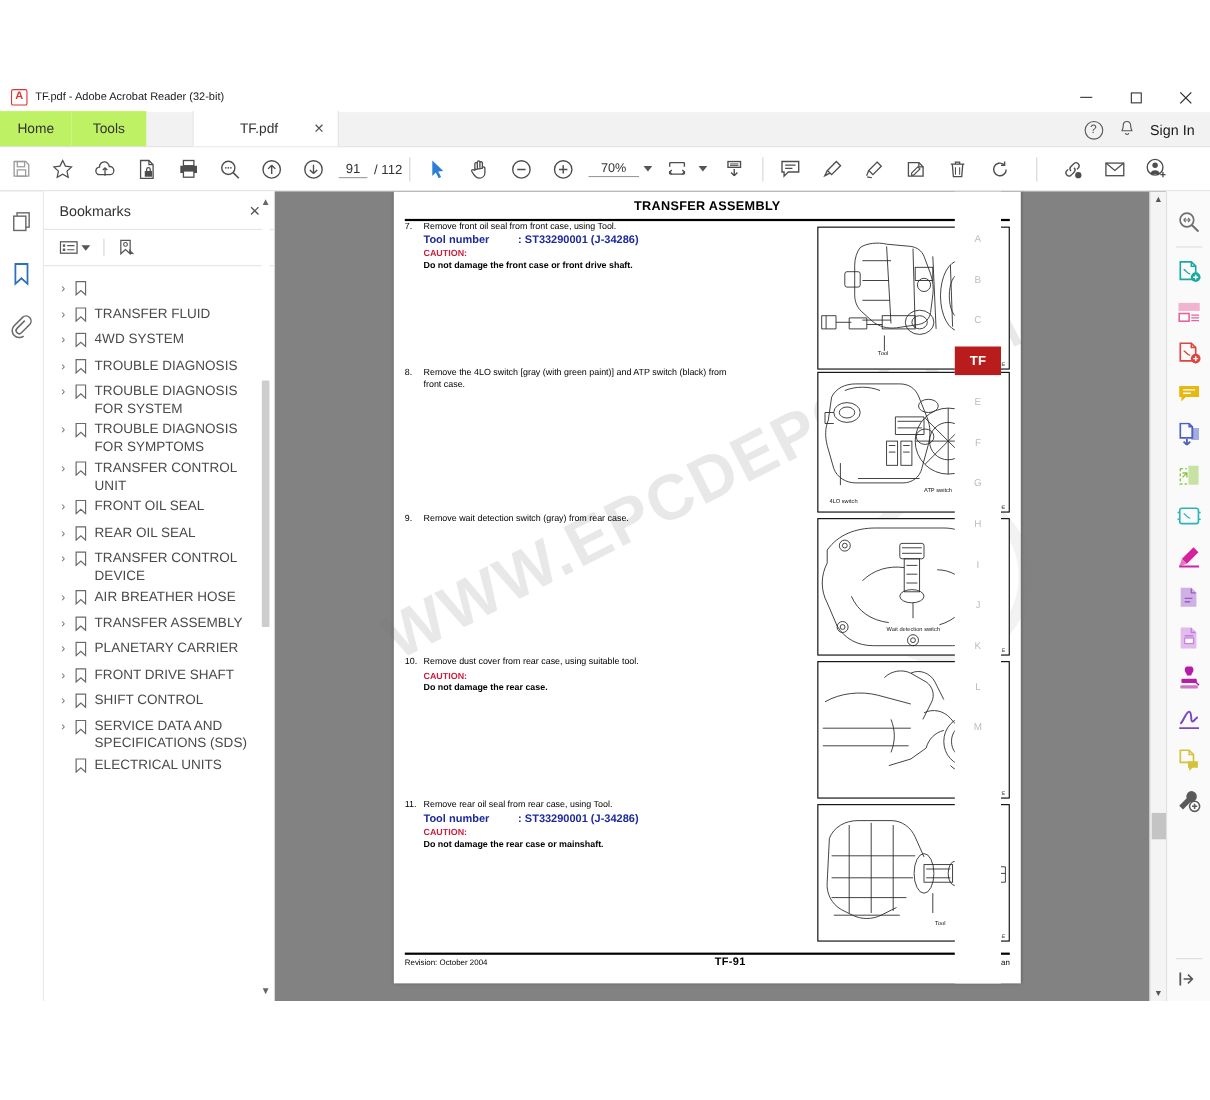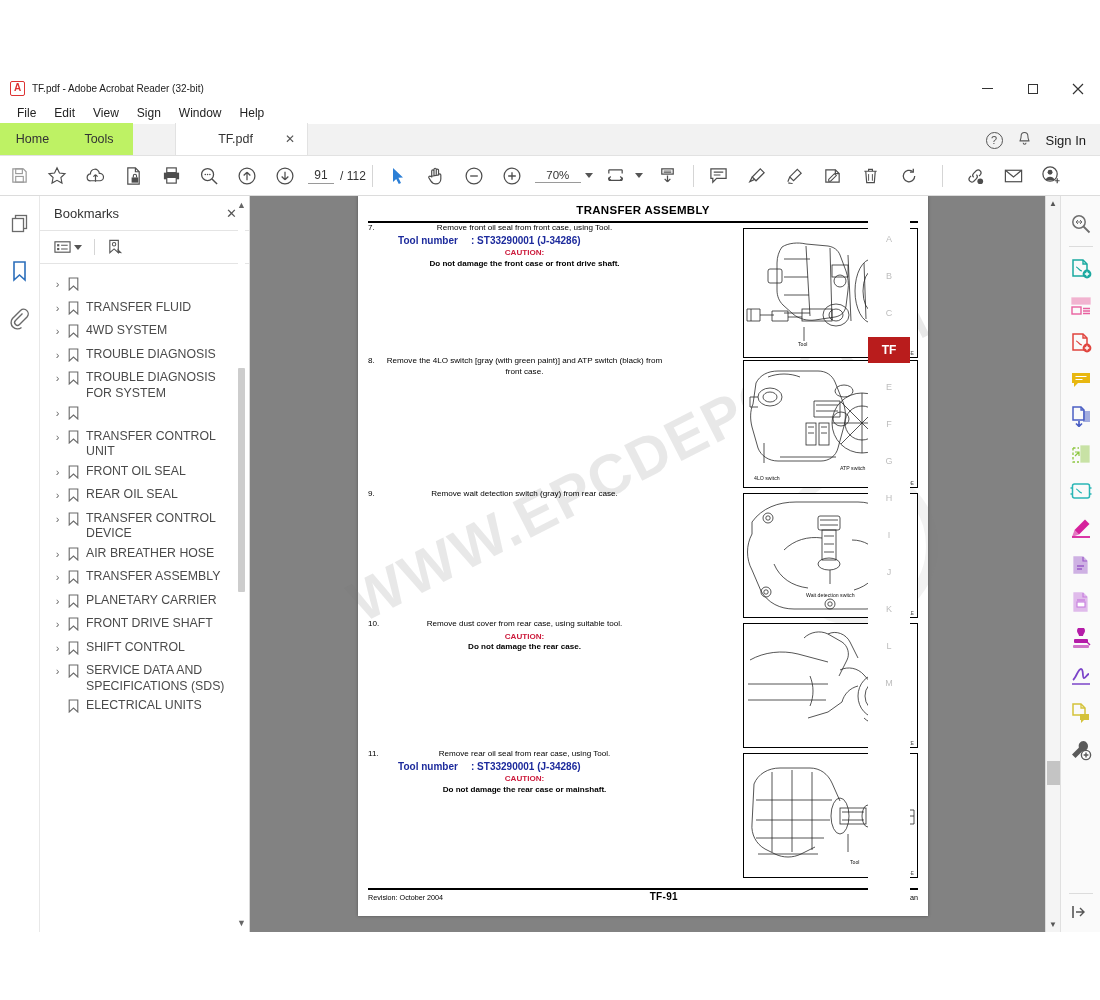--- a/index.html
+++ b/index.html
@@ -98,21 +98,21 @@
   
   .viewer { flex:1; background:#828282; position:relative; overflow:hidden; }
   .page { position:absolute; left:108px; top:0; width:570px; height:720px; background:#fff;
           box-shadow:0 0 3px rgba(0,0,0,.35); }
   .pg-header { text-align:center; font-size:11.5px; font-weight:bold; color:#000;
                letter-spacing:.3px; padding:8px 0 3px 0; }
   .pg-rule { height:2px; background:#000; margin:2px 10px 0 10px; }
   .pg-body { position:relative; padding:4px 10px 0 10px; }
   .step { position:relative; display:flex; font-size:8.1px; color:#000; line-height:10.5px; }
   .step .num { width:17px; flex:0 0 17px; }
-  .step .body { flex:1; padding-right:4px;text-align:center; }
+  .step .body { flex:1; padding-right:4px; }
   .toolnum { color:#1c2a9c; font-weight:bold; display:flex; margin-top:2px; font-size:10px; }
   .toolnum .k { width:86px; }
   .caution { color:#cc1b3c; font-weight:bold; margin-top:2px; }
   .cautiontxt { font-weight:bold; color:#000; }
   .fig { position:absolute; right:10px; border:1px solid #000; background:#fff; overflow:hidden; }
   .figcode { position:absolute; right:3px; bottom:1px; font-size:4.6px; color:#444; letter-spacing:.2px; }
   .figlabel { position:absolute; font-size:5.2px; color:#111; }
   .pg-footer { position:absolute; left:10px; right:10px; bottom:14px;
                display:flex; align-items:baseline; font-size:7.2px; color:#000; }
   .pg-footer .rev { flex:0 0 auto; }
@@ -166,28 +166,20 @@
           <div class="sqr"></div>
         </div>
       <div class="winbtn close">
         <svg width="12" height="12" viewBox="0 0 12 12">
             <path d="M1 1 L11 11 M11 1 L1 11" stroke="currentColor" stroke-width="1.2" fill="none"></path>
           </svg>
       </div>
     </div>
   </div>
 
-  <div class="menubar">
-    <div class="menu-item">File</div>
-    <div class="menu-item">Edit</div>
-    <div class="menu-item">View</div>
-    <div class="menu-item">Sign</div>
-    <div class="menu-item">Window</div>
-    <div class="menu-item">Help</div>
-  </div>
 
   <div class="tabstrip">
     <div class="tab home">Home</div>
     <div class="tab tools">Tools</div>
     <div class="tab doc">
       <span class="label">TF.pdf</span>
       <span class="closex">✕</span>
     </div>
     <div class="rightstrip">
       <div class="circ-q">?</div>
@@ -443,20 +435,21 @@
             <span class="bmk"><svg width="11" height="14" viewBox="0 0 11 14">
                 <path d="M1.2 1h8.6v12l-4.3-3.9L1.2 13z" fill="none" stroke="#6a6a6a" stroke-width="1.1"></path>
               </svg></span>
             <span class="txt">TROUBLE DIAGNOSIS FOR SYSTEM</span>
           </div>
           <div class="bm-item">
             <span class="chev">›</span>
             <span class="bmk"><svg width="11" height="14" viewBox="0 0 11 14">
                 <path d="M1.2 1h8.6v12l-4.3-3.9L1.2 13z" fill="none" stroke="#6a6a6a" stroke-width="1.1"></path>
               </svg></span>
+            <span class="txt">TROUBLE DIAGNOSIS FOR SYMPTOMS</span>
           </div>
           <div class="bm-item">
             <span class="chev">›</span>
             <span class="bmk"><svg width="11" height="14" viewBox="0 0 11 14">
                 <path d="M1.2 1h8.6v12l-4.3-3.9L1.2 13z" fill="none" stroke="#6a6a6a" stroke-width="1.1"></path>
               </svg></span>
             <span class="txt">TRANSFER CONTROL UNIT</span>
           </div>
           <div class="bm-item">
             <span class="chev">›</span>

